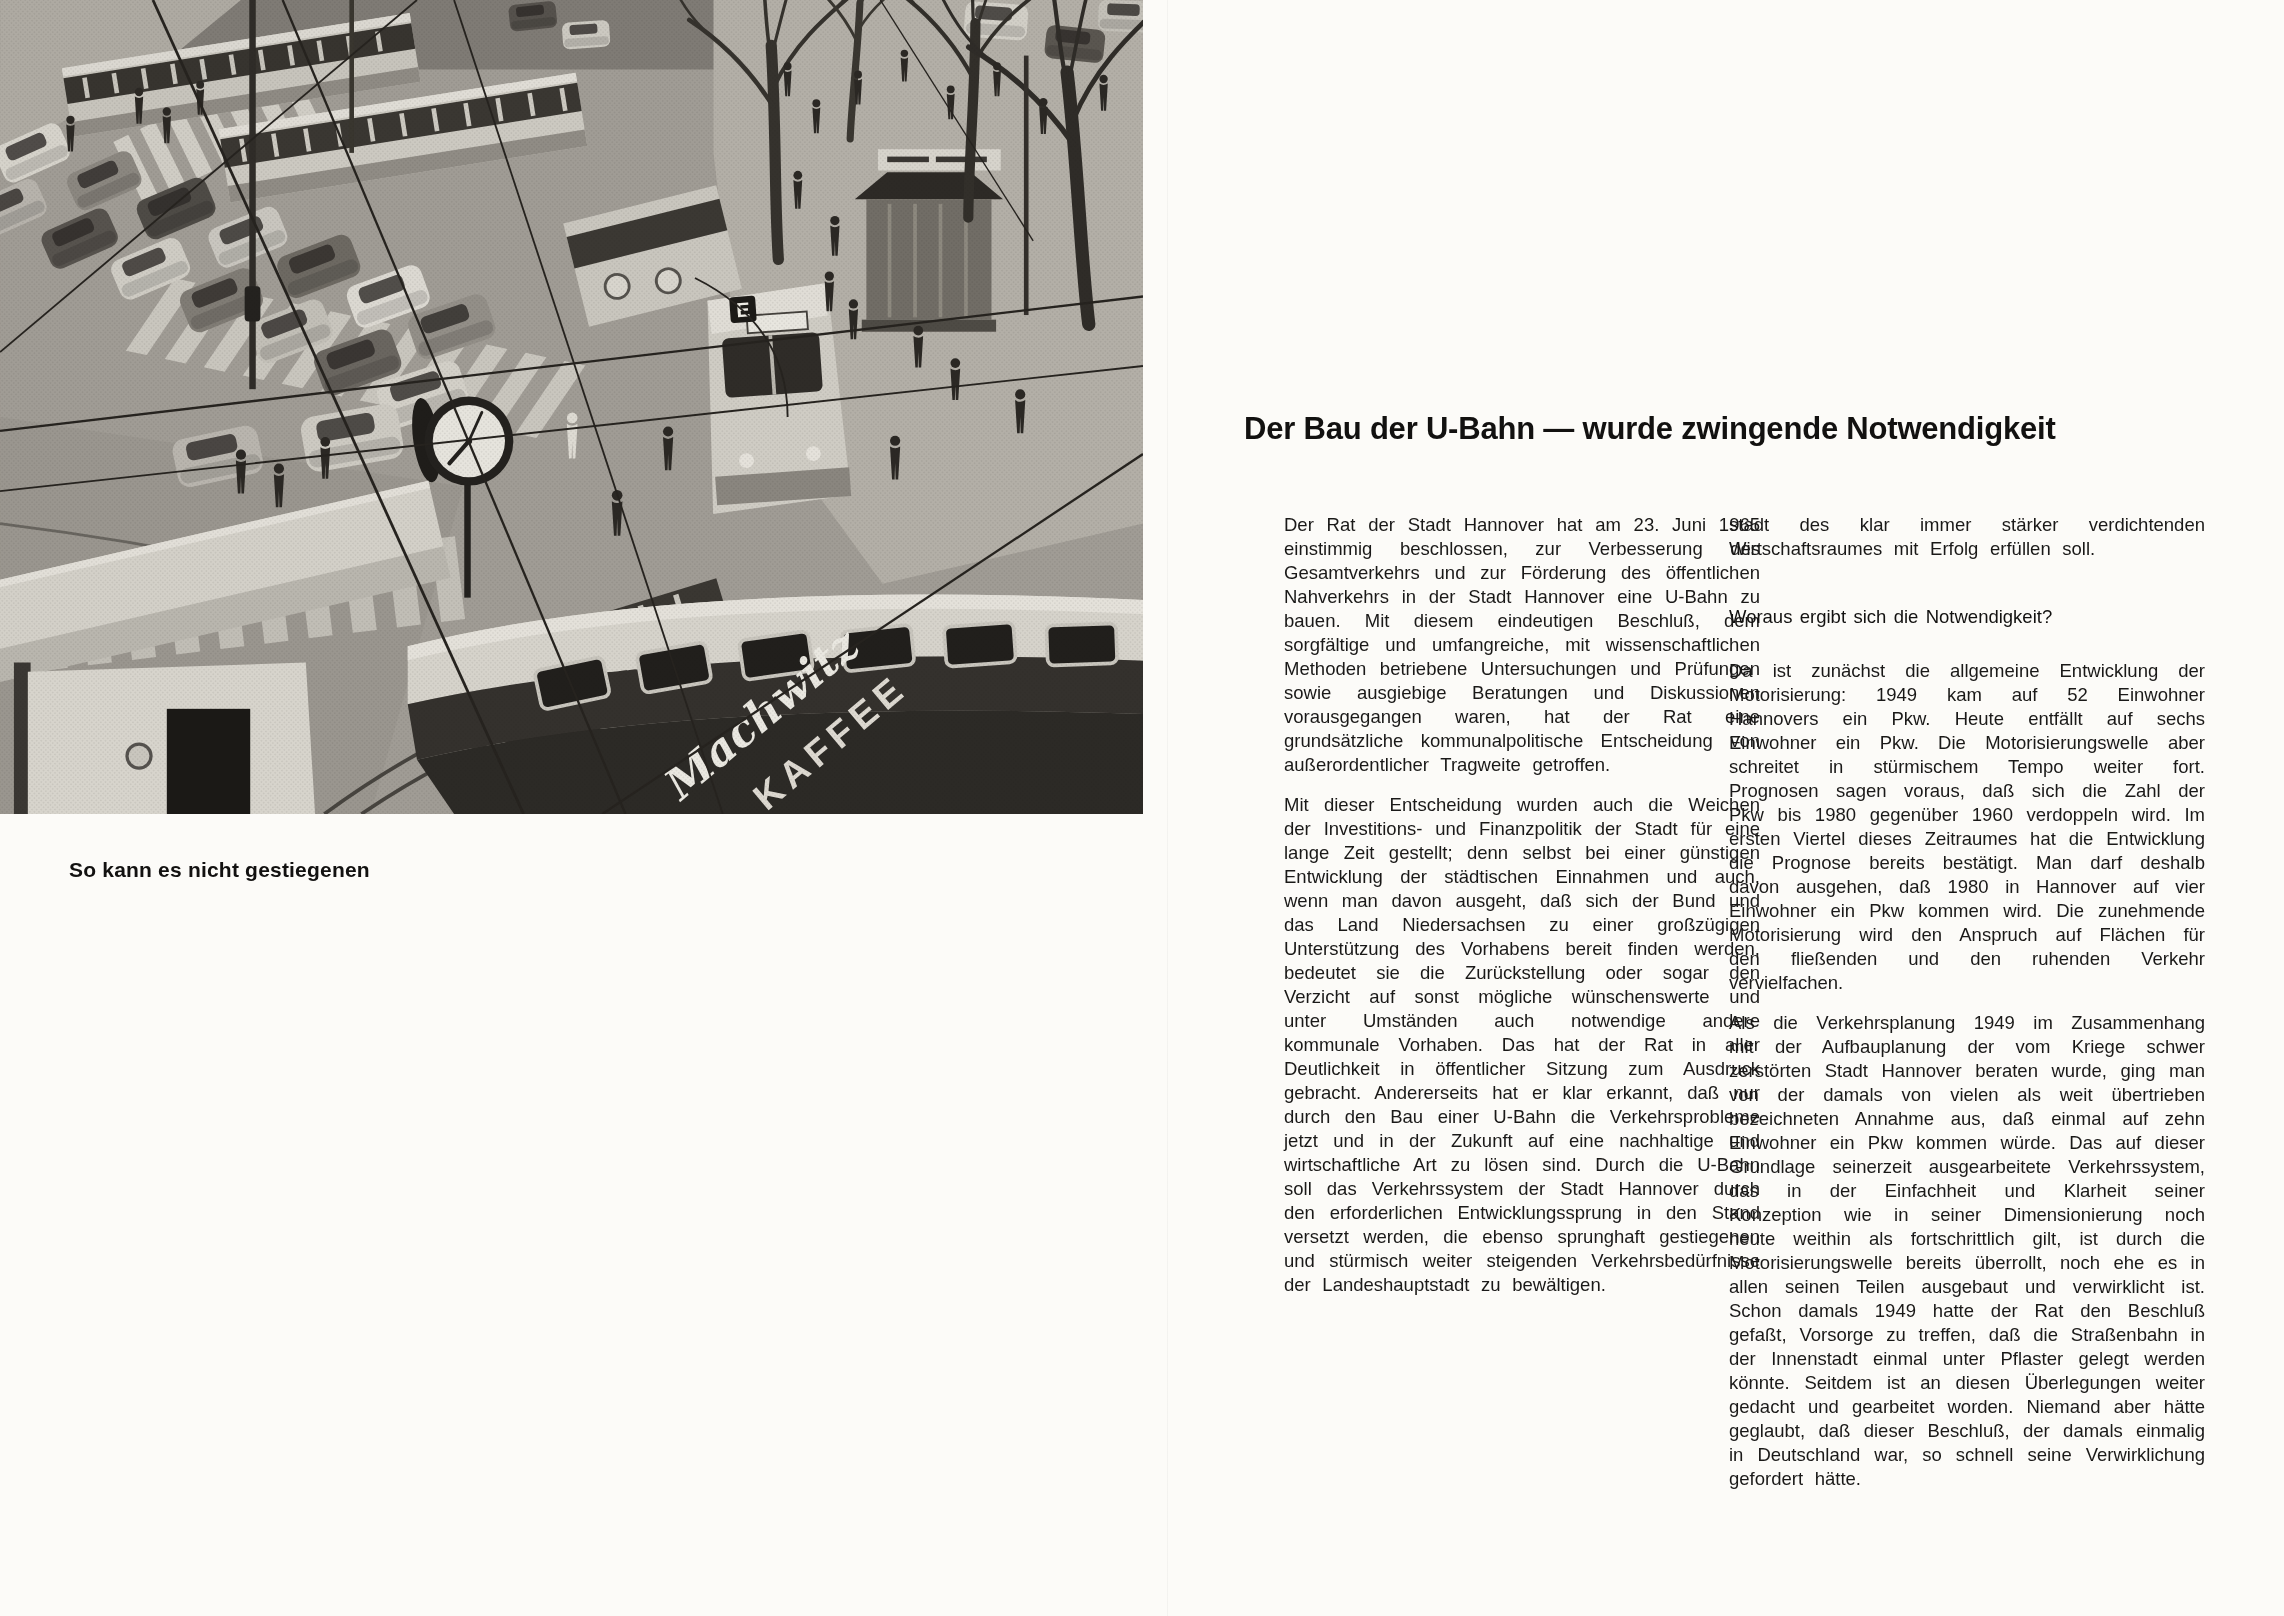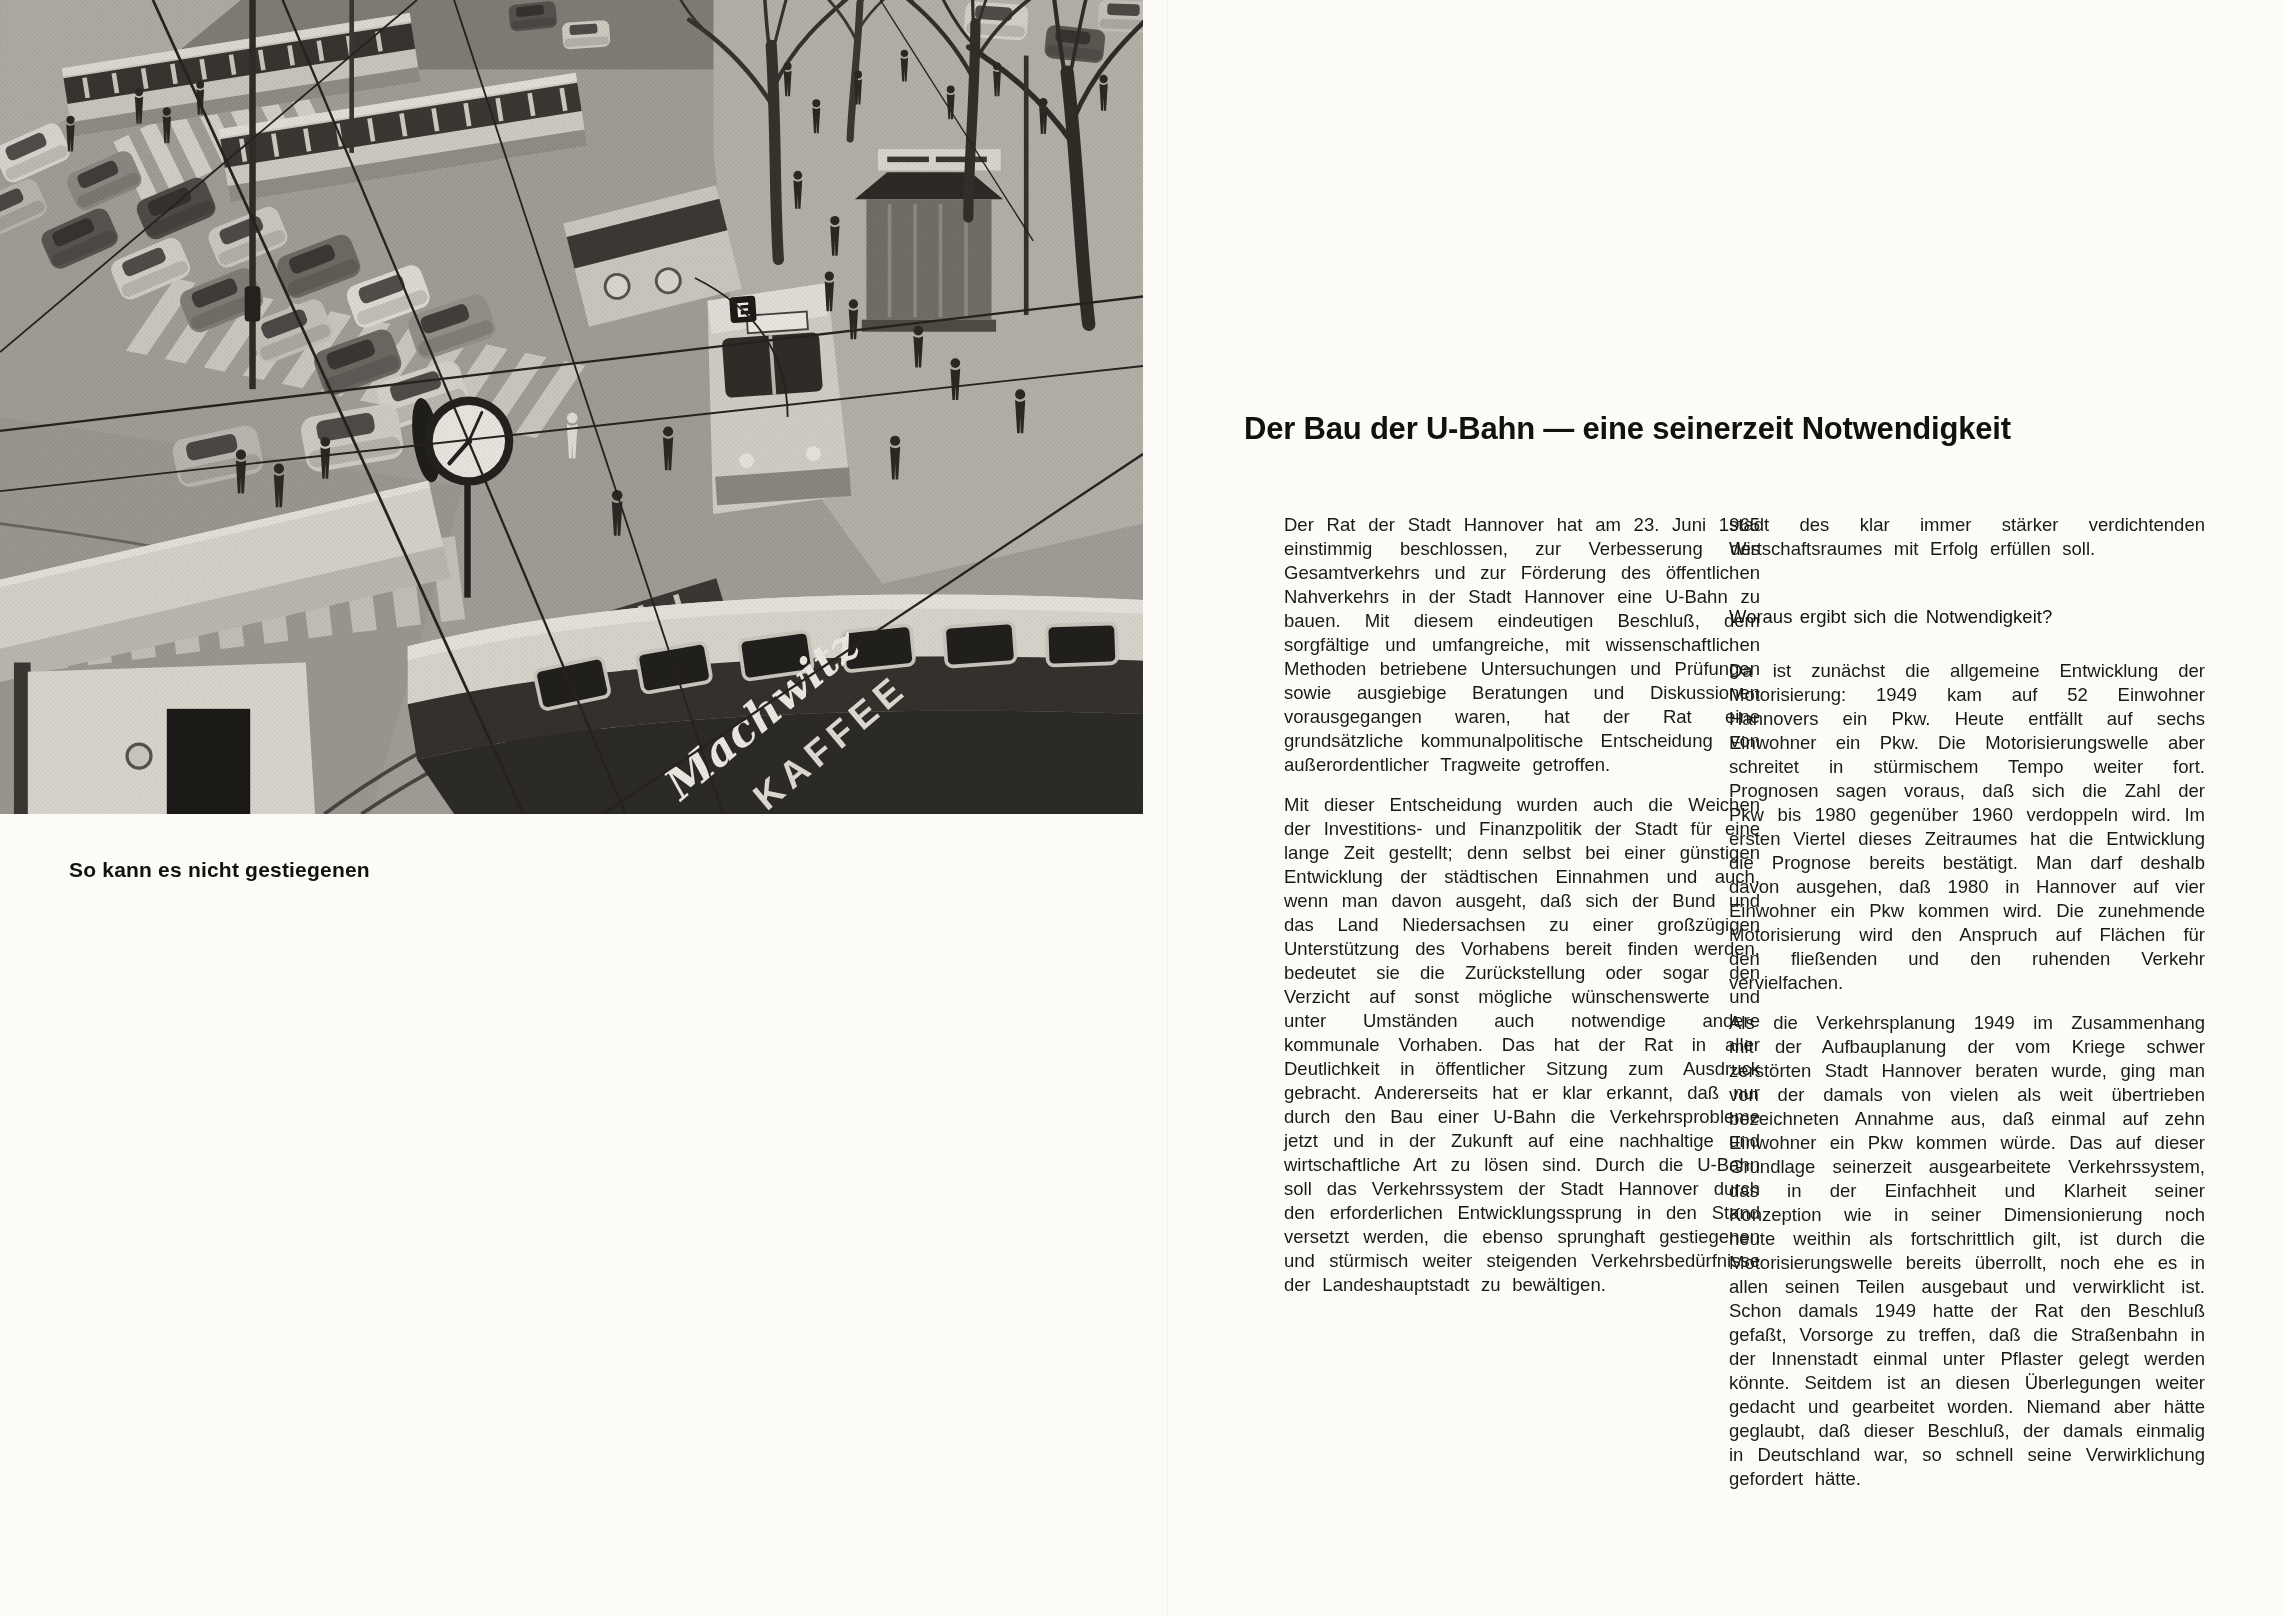--- a/index.html
+++ b/index.html
@@ -351,21 +351,21 @@
       </g>
 
       <rect x="0" y="0" width="2467" height="1757" fill="url(#ht)" opacity="0.13"></rect>
     </svg>
   </figure>
 
   <figcaption class="caption">So kann es nicht gestiegenen</figcaption>
 
   <div class="page-fold"></div>
 
-  <h1 class="headline">Der Bau der U-Bahn — eine seinerzeit Notwendigkeit</h1>
+  <h1 class="headline">Der Bau der U-Bahn — wurde zwingende Notwendigkeit</h1>
 
   <div class="col col-1">
     <p>Der Rat der Stadt Hannover hat am 23. Juni 1965 einstimmig beschlossen, zur Verbesserung des Gesamtverkehrs und zur Förderung des öffentlichen Nahverkehrs in der Stadt Hannover eine U-Bahn zu bauen. Mit diesem eindeutigen Beschluß, dem sorgfältige und umfangreiche, mit wissenschaftlichen Methoden betriebene Untersuchungen und Prüfungen sowie ausgiebige Beratungen und Diskussionen vorausgegangen waren, hat der Rat eine grundsätzliche kommunalpolitische Entscheidung von außerordentlicher Tragweite getroffen.</p>
     <p>Mit dieser Entscheidung wurden auch die Weichen der Investitions- und Finanzpolitik der Stadt für eine lange Zeit gestellt; denn selbst bei einer günstigen Entwicklung der städtischen Einnahmen und auch, wenn man davon ausgeht, daß sich der Bund und das Land Niedersachsen zu einer großzügigen Unterstützung des Vorhabens bereit finden werden, bedeutet sie die Zurückstellung oder sogar den Verzicht auf sonst mögliche wünschenswerte und unter Umständen auch notwendige andere kommunale Vorhaben. Das hat der Rat in aller Deutlichkeit in öffentlicher Sitzung zum Ausdruck gebracht. Andererseits hat er klar erkannt, daß nur durch den Bau einer U-Bahn die Verkehrsprobleme jetzt und in der Zukunft auf eine nachhaltige und wirtschaftliche Art zu lösen sind. Durch die U-Bahn soll das Verkehrssystem der Stadt Hannover durch den erforderlichen Entwicklungssprung in den Stand versetzt werden, die ebenso sprunghaft gestiegenen und stürmisch weiter steigenden Verkehrsbedürfnisse der Landeshauptstadt zu bewältigen.</p>
   </div>
 
   <div class="col col-2">
     <p>stadt des klar immer stärker verdichtenden Wirtschaftsraumes mit Erfolg erfüllen soll.</p>
     <h2 class="subhead">Woraus ergibt sich die Notwendigkeit?</h2>
     <p>Da ist zunächst die allgemeine Entwicklung der Motorisierung: 1949 kam auf 52 Einwohner Hannovers ein Pkw. Heute entfällt auf sechs Einwohner ein Pkw. Die Motorisierungswelle aber schreitet in stürmischem Tempo weiter fort. Prognosen sagen voraus, daß sich die Zahl der Pkw bis 1980 gegenüber 1960 verdoppeln wird. Im ersten Viertel dieses Zeitraumes hat die Entwicklung die Prognose bereits bestätigt. Man darf deshalb davon ausgehen, daß 1980 in Hannover auf vier Einwohner ein Pkw kommen wird. Die zunehmende Motorisierung wird den Anspruch auf Flächen für den fließenden und den ruhenden Verkehr vervielfachen.</p>

